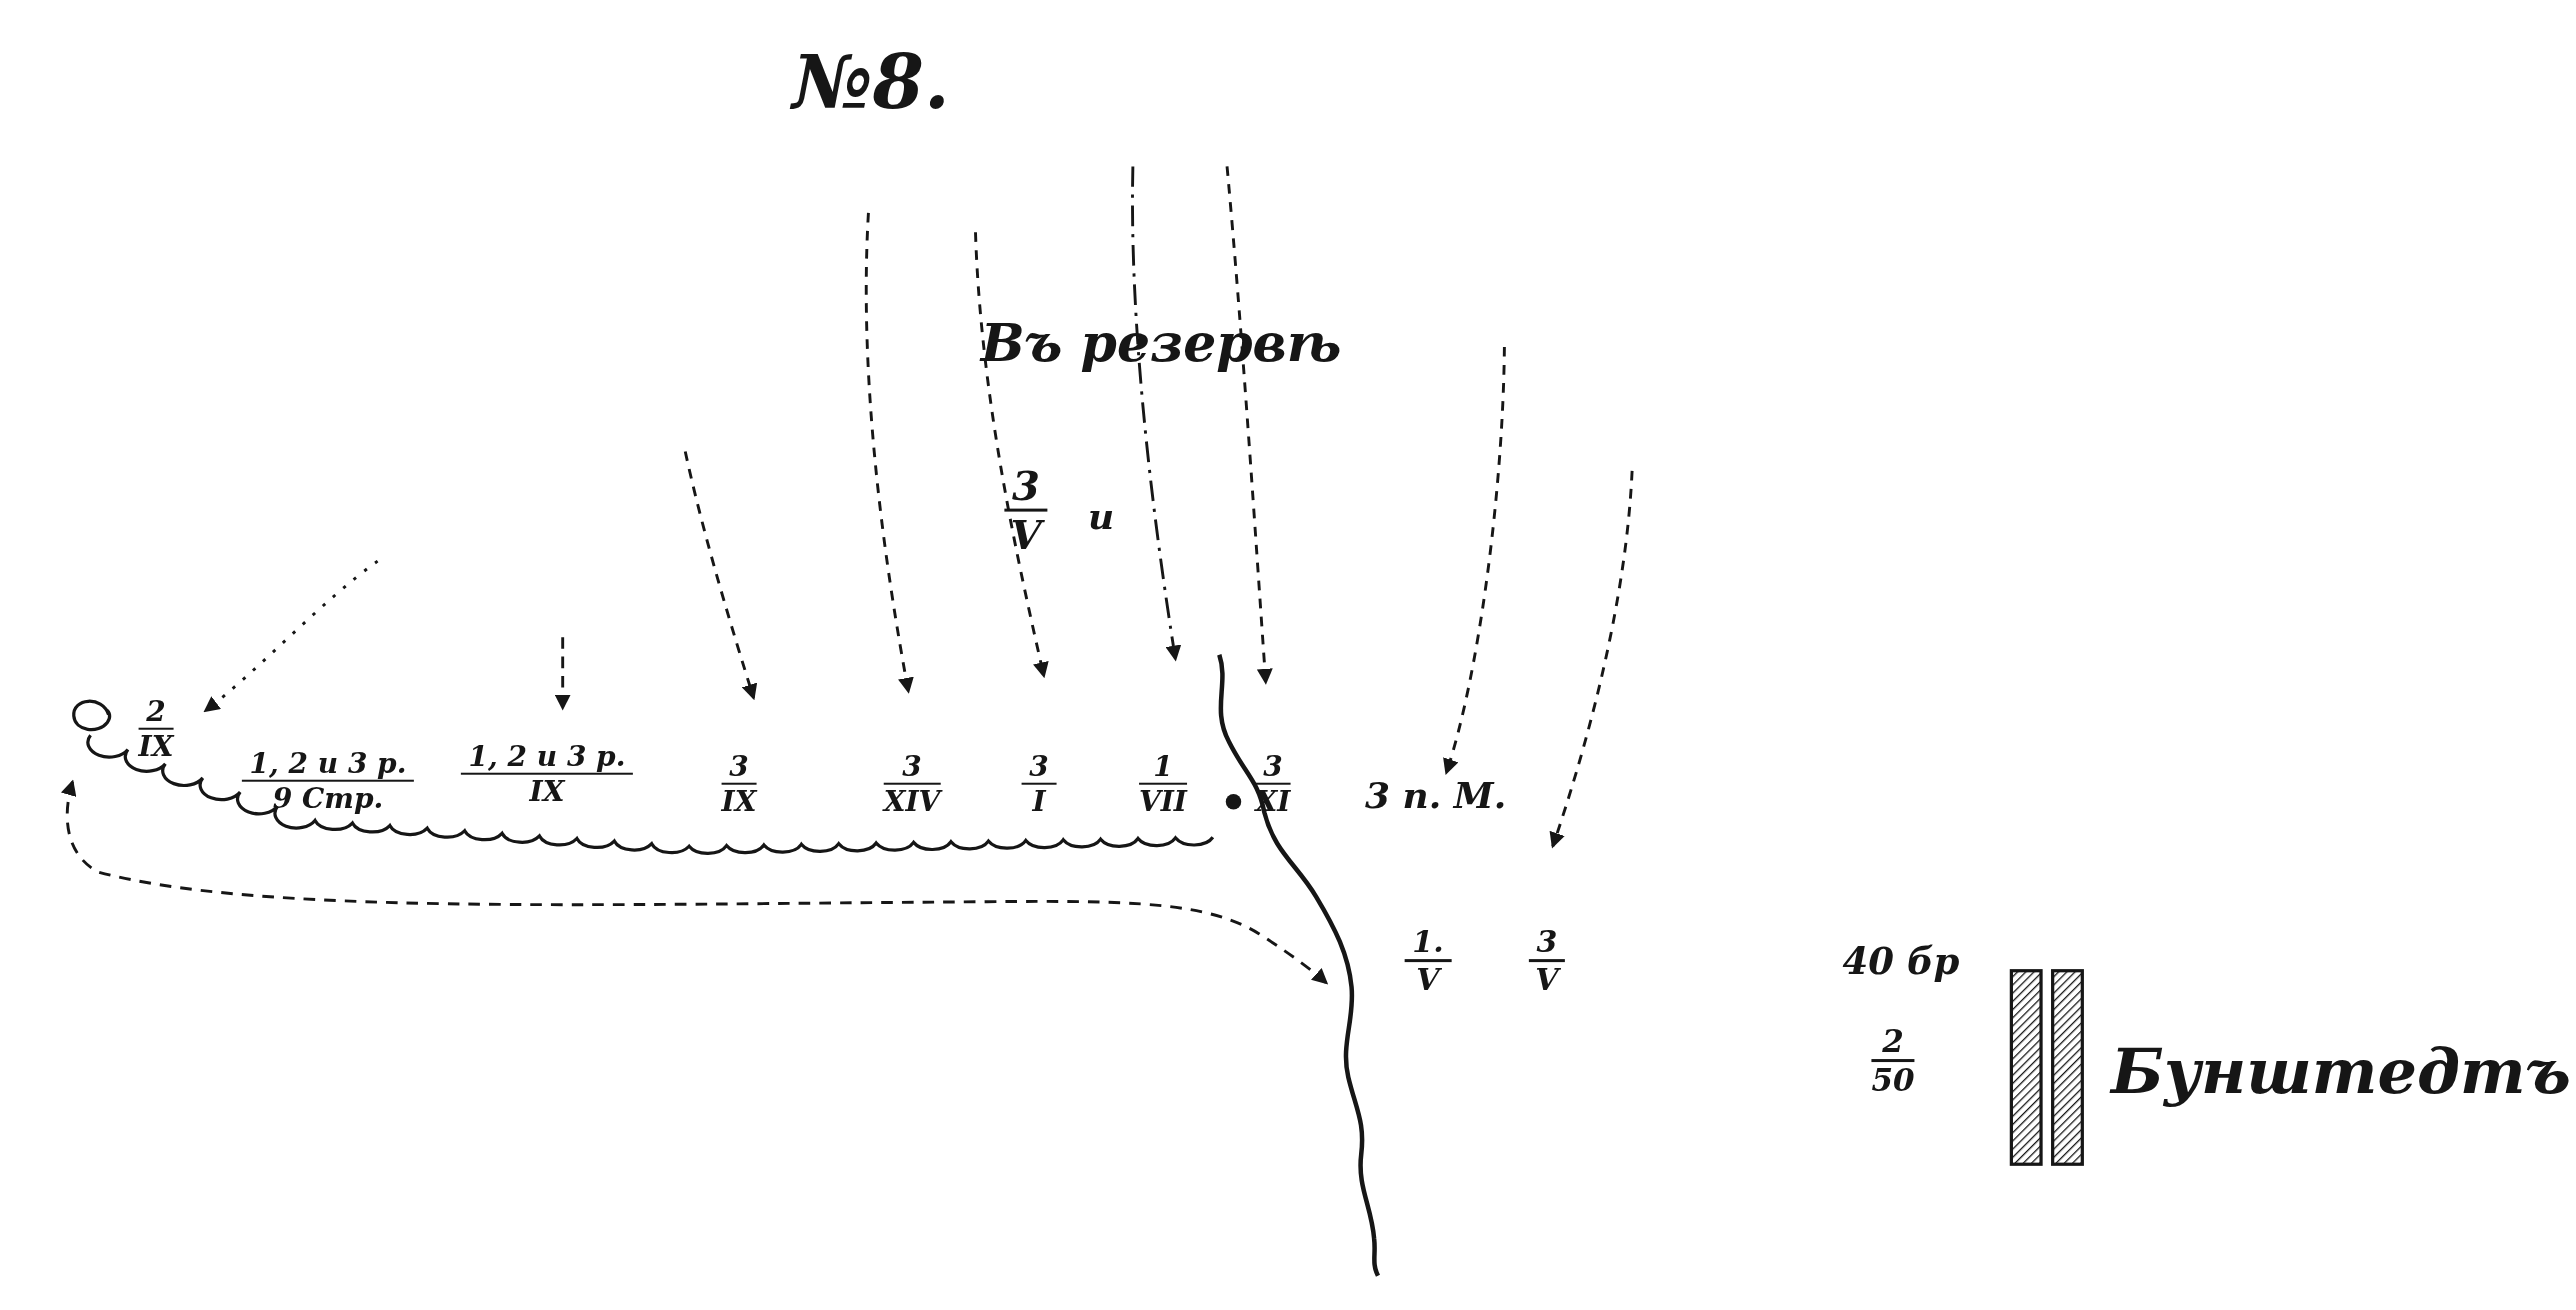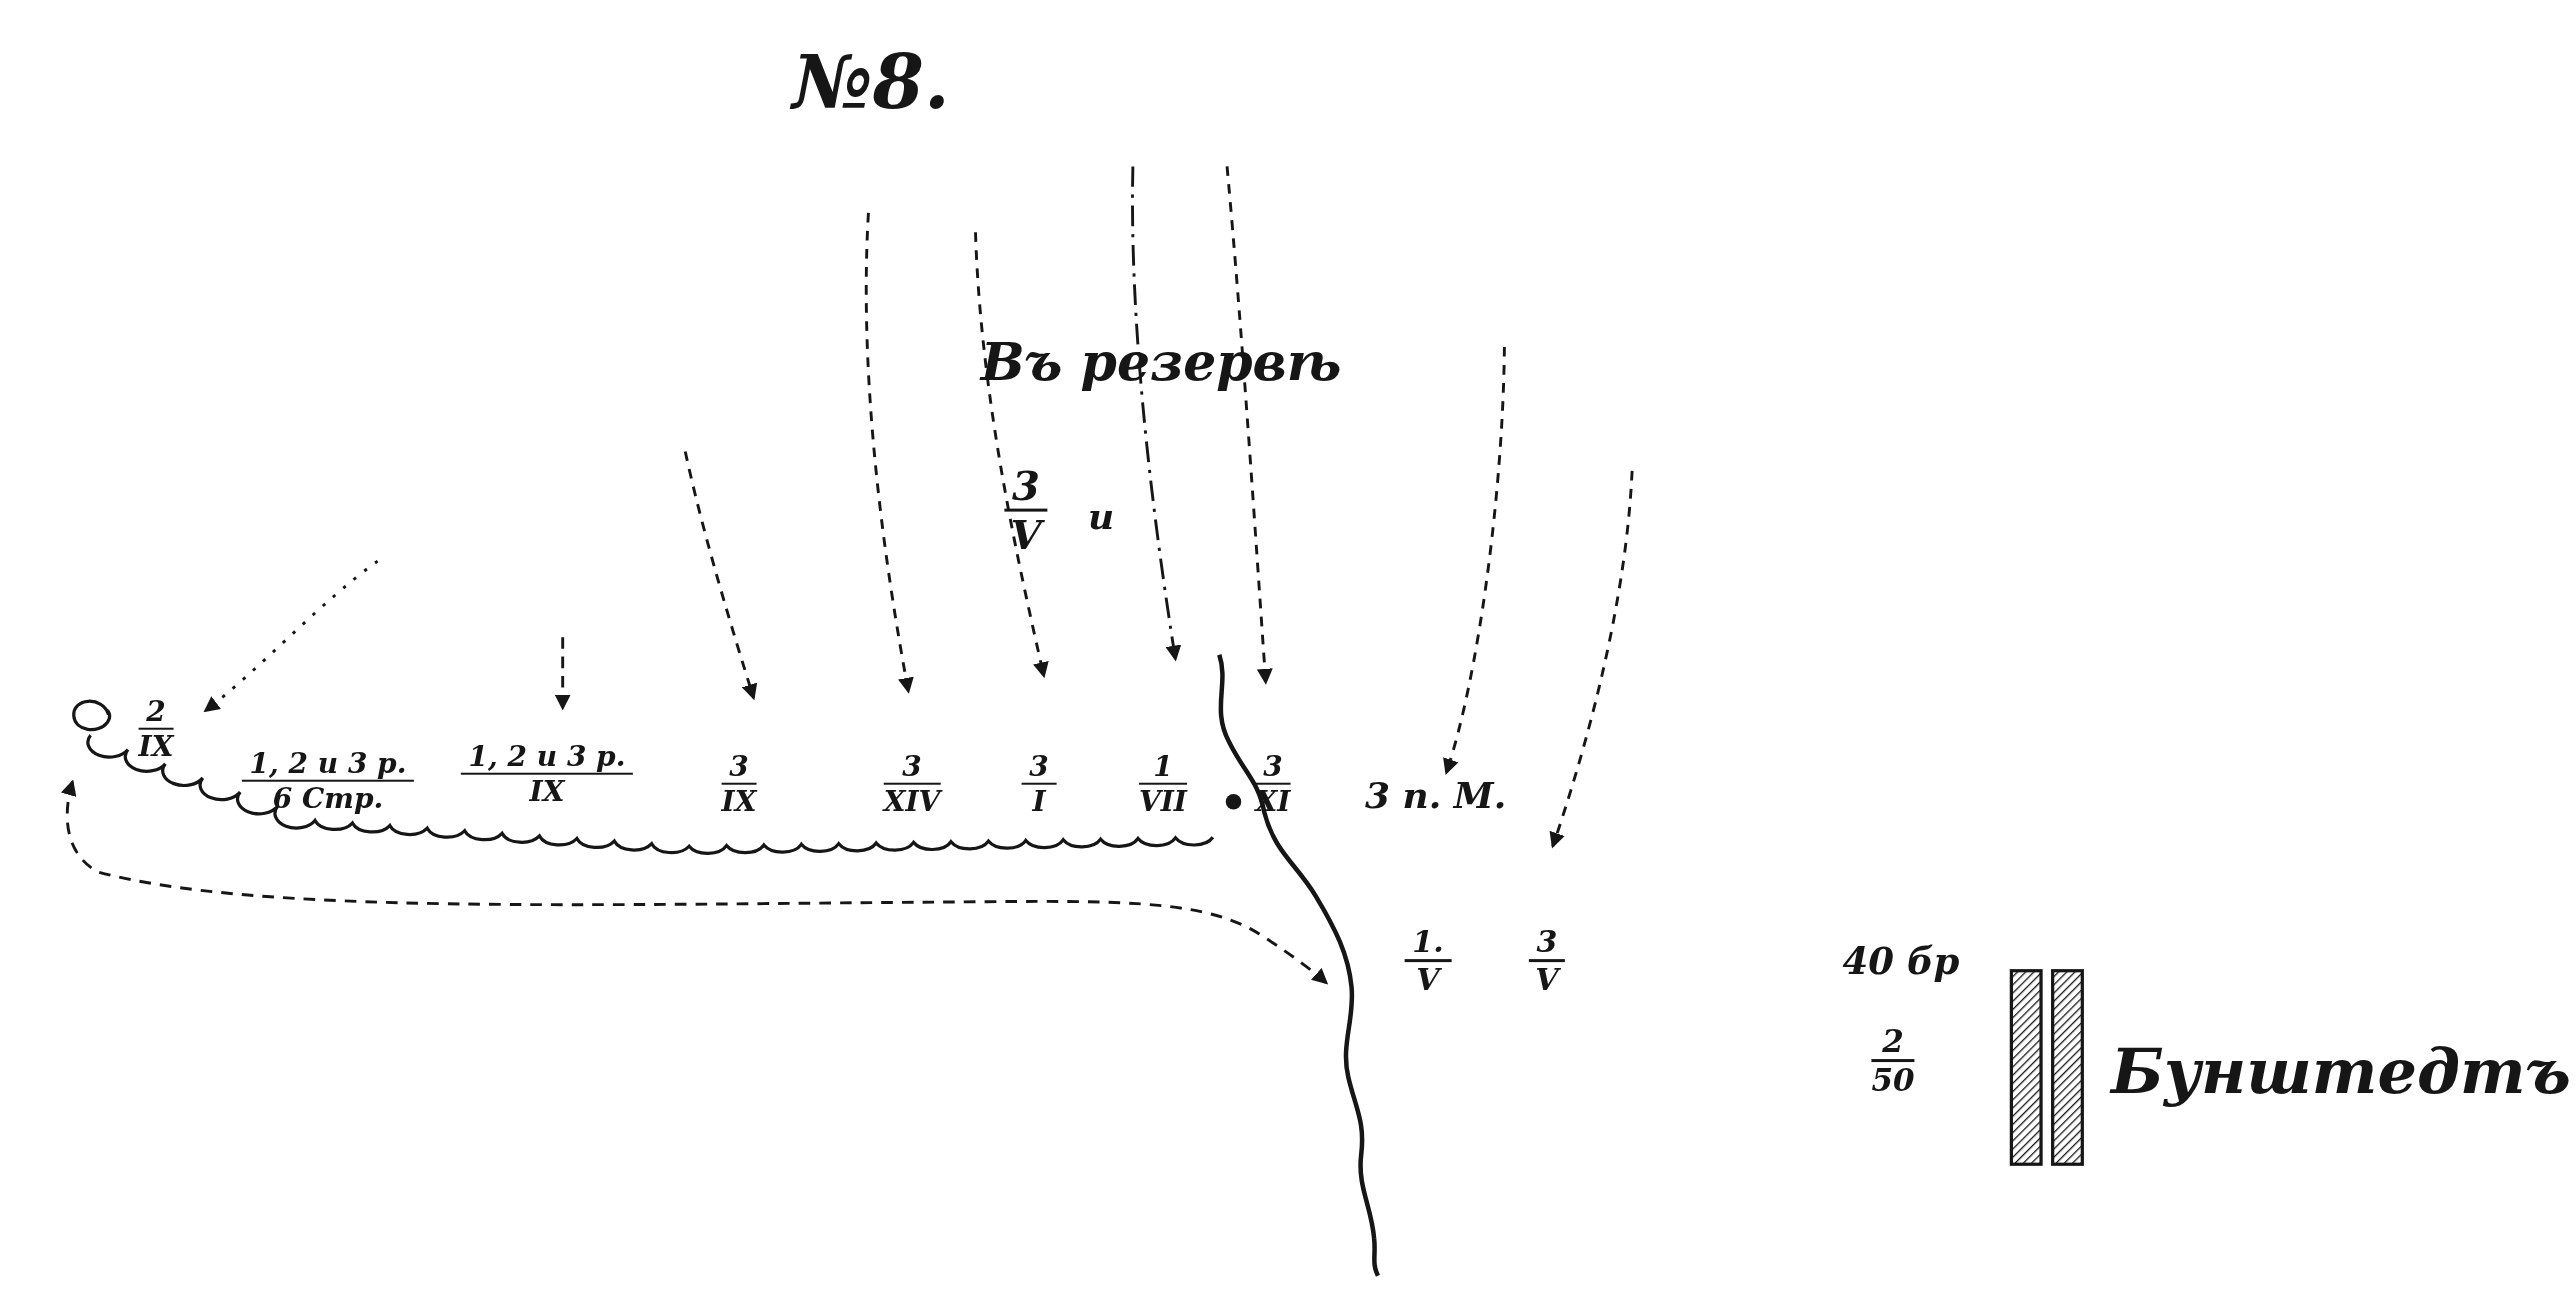--- a/index.html
+++ b/index.html
@@ -69,35 +69,35 @@
              C1752,1396 1872,1398 1952,1448 C2002,1480 2036,1506 2056,1524" fill="none" stroke="#161616" stroke-width="4.5" stroke-dasharray="18 14"></path>
 
     <circle cx="1912" cy="1243" r="12" fill="#161616"></circle>
 
     <rect x="3118" y="1505" width="46" height="300" fill="url(#hatch)" stroke="#161616" stroke-width="5"></rect>
     <rect x="3182" y="1505" width="46" height="300" fill="url(#hatch)" stroke="#161616" stroke-width="5"></rect>
   </svg>
 
   <div class="txt title hcenter" style="left:871px;top:39px">№8.</div>
 
-  <div class="txt reserve-heading center" style="left:1161px;top:361px">Въ резервѣ</div>
+  <div class="txt reserve-heading center" style="left:1161px;top:342px">Въ резервѣ</div>
 
   <div class="frac f-res-a" style="left:1026px;top:510px">
     <span class="num">3</span>
     <span class="den">V</span>
   </div>
   <div class="txt conj center" style="left:1101px;top:516px">и</div>
 
   <div class="frac f-small" style="left:156px;top:729px">
     <span class="num">2</span>
     <span class="den">IX</span>
   </div>
   <div class="frac f-small" style="left:328px;top:781px">
     <span class="num">1, 2 и 3 р.</span>
-    <span class="den">6 Стр.</span>
+    <span class="den">9 Стр.</span>
   </div>
   <div class="frac f-small" style="left:547px;top:774px">
     <span class="num">1, 2 и 3 р.</span>
     <span class="den">IX</span>
   </div>
   <div class="frac f-small" style="left:739px;top:784px">
     <span class="num">3</span>
     <span class="den">IX</span>
   </div>
   <div class="frac f-small" style="left:912px;top:784px">

